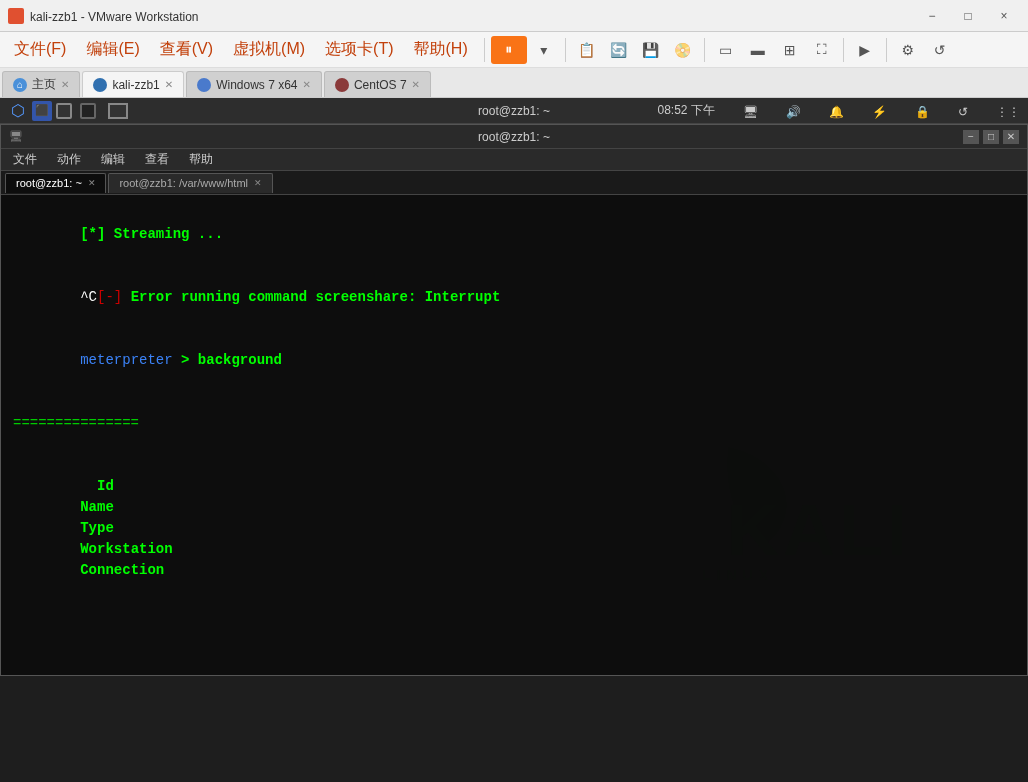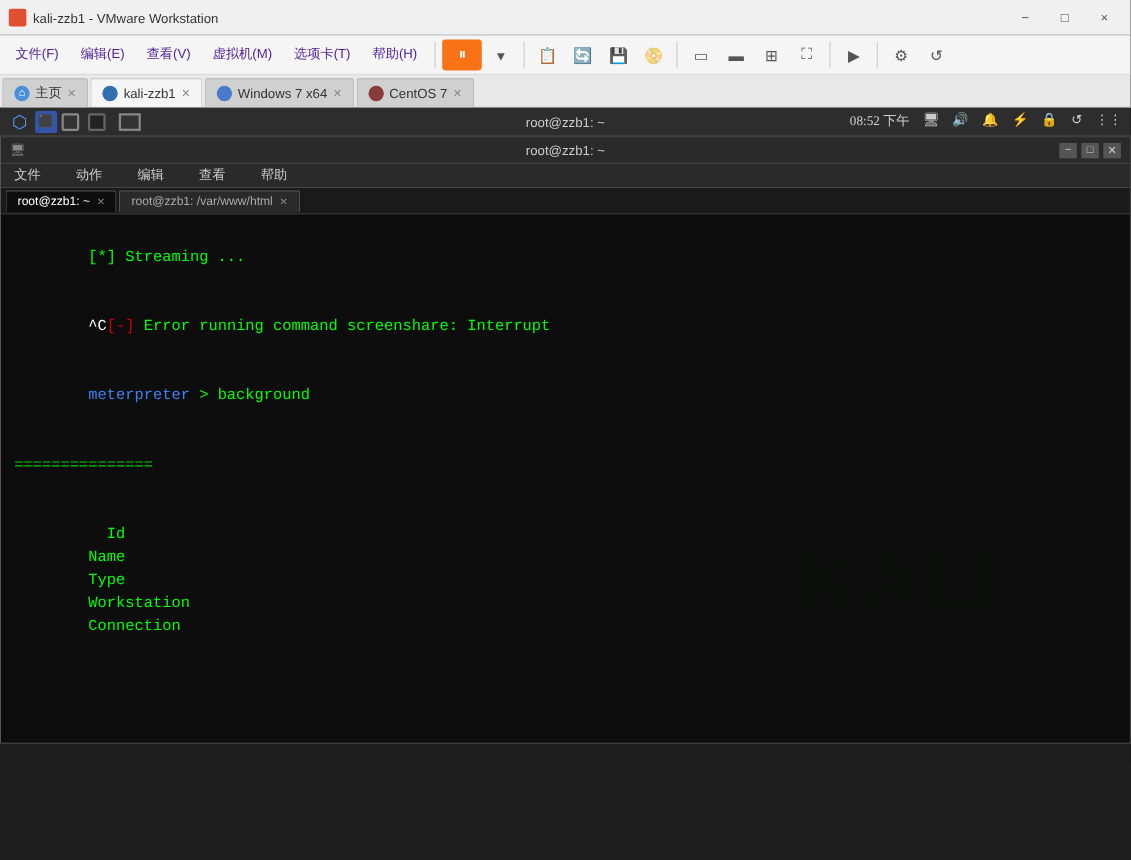--- a/index.html
+++ b/index.html
@@ -51,22 +51,22 @@
       align-items: center;
       padding: 0 4px;
       gap: 2px;
     }
     .toolbar-menu {
       display: flex;
       gap: 0;
     }
     .menu-item {
       padding: 4px 10px;
-      font-size: 12px;
-      color: #4c1d95;
+      font-size: 16px;
+      color: #c2410c;
       cursor: pointer;
     }
     .toolbar-sep {
       width: 1px;
       height: 24px;
       background: #ccc;
       margin: 0 4px;
     }
     .toolbar-btn {
       width: 30px; height: 28px;
@@ -157,25 +157,24 @@
     .vm-icon.dark-dot { background: #444; border-radius: 2px; }
     .vm-toolbar-center {
       font-size: 12px;
       color: #ccc;
       position: absolute;
       left: 50%;
       transform: translateX(-50%);
     }
     .vm-toolbar-right {
       display: flex;
-      align-items: flex-start;
-      gap: 12px;
-      font-size: 12px;
-      color: #ccc;
-      font-family: Liberation Serif, serif;
+      align-items: flex-end;
+      gap: 28px;
+      font-size: 12px;
+      color: #ccc;
     }
     .vm-time { font-size: 12px; color: #ccc; }
 
     
     .terminal-outer {
       background: #1a1a1a;
       border: 1px solid #555;
       margin: 0;
     }
     .terminal-titlebar {
@@ -209,21 +208,21 @@
       display: flex; align-items: center; justify-content: center;
     }
 
     
     .terminal-menubar {
       height: 22px;
       background: #2a2a2a;
       display: flex;
       align-items: center;
       padding: 0 6px;
-      gap: 20px;
+      gap: 8px;
       border-bottom: 1px solid #444;
     }
     .term-menu {
       font-size: 12px;
       color: #ccc;
       padding: 2px 6px;
       cursor: pointer;
     }
 
     
@@ -258,21 +257,21 @@
     .terminal-content {
       background: #0d0d0d;
       padding: 8px 12px;
       font-family: 'Courier New', Courier, monospace;
       font-size: 14px;
       line-height: 1.5;
       min-height: 480px;
       position: relative;
       overflow: hidden;
     }
-    .c-bright-green { color: #00ff00; }
+    .c-bright-green { color: #00ff00; font-weight: bold; }
     .c-cyan { color: #3b82f6; }
     .c-white { color: #ffffff; }
     .c-red { color: #cc0000; }
 
     .terminal-line { display: block; white-space: pre; }
 
     
     .kali-watermark {
       position: absolute;
       right: 60px;

